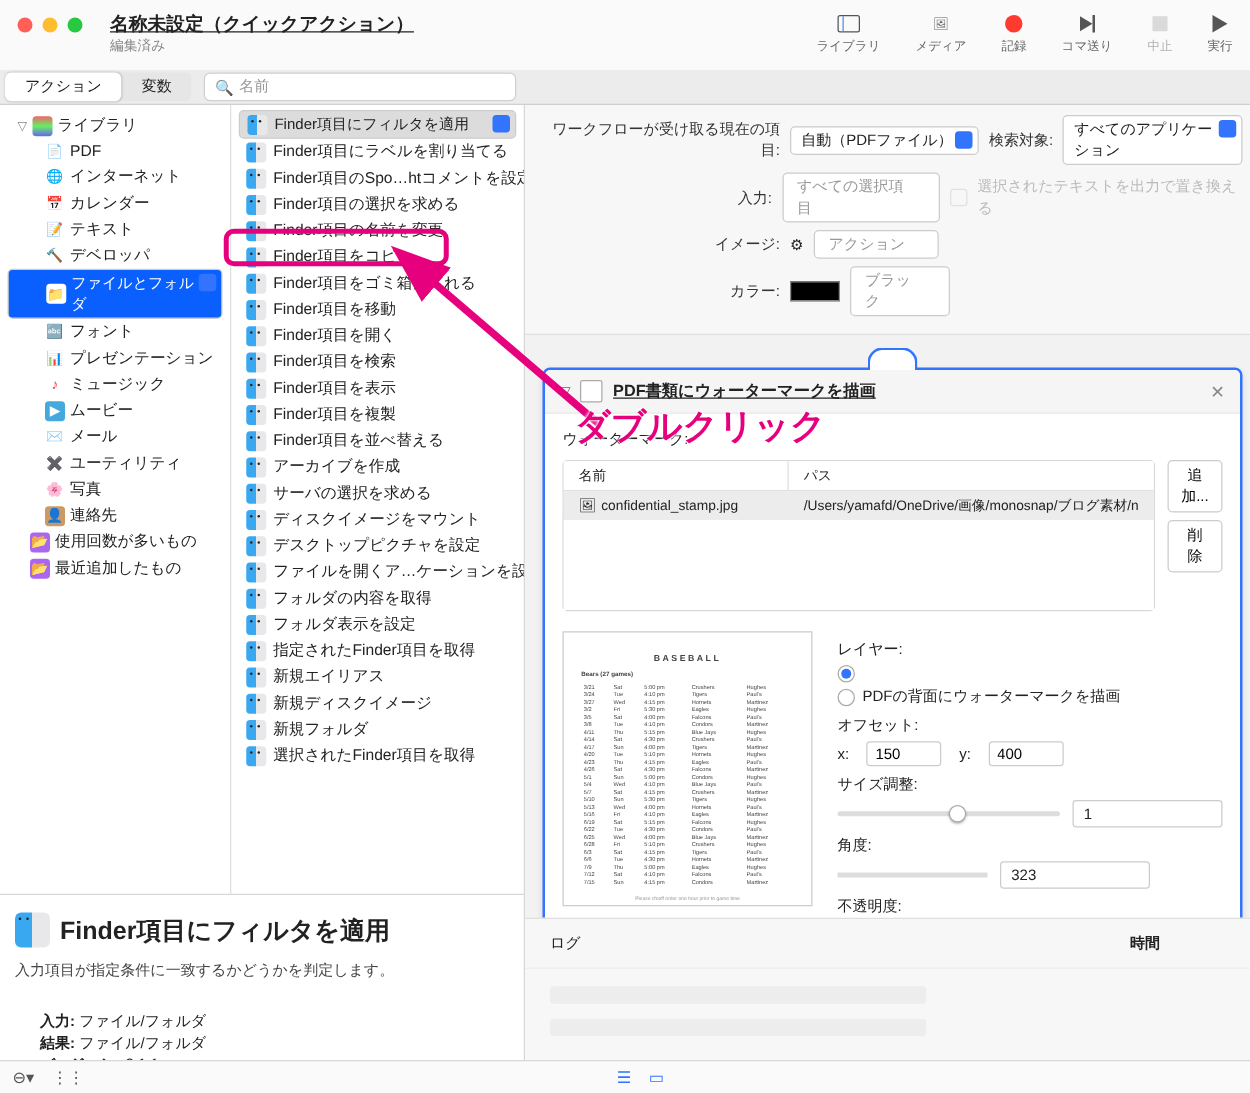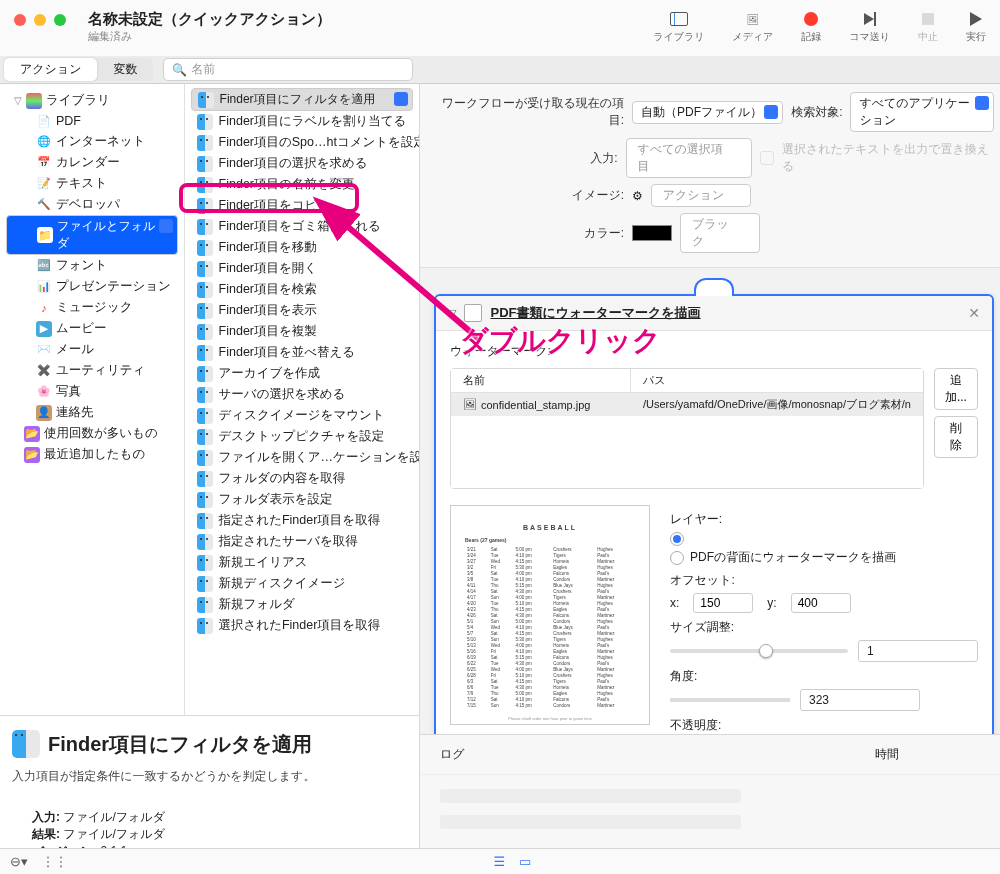--- a/index.html
+++ b/index.html
@@ -2,21 +2,21 @@
 <html><head>
 <meta charset="utf-8">
 <style>
 * { box-sizing: border-box; margin: 0; padding: 0; font-family: -apple-system, "Hiragino Sans", sans-serif; }
 body { background: #f5f5f7; width: 1000px; height: 874px; overflow: hidden; font-size: 13px; color: #222; }
 .titlebar { height: 56px; display: flex; align-items: flex-start; padding: 10px 14px 0 14px; background: #fafafa; }
 .traffic { display: flex; gap: 8px; margin-top: 4px; }
 .dot { width: 12px; height: 12px; border-radius: 50%; }
 .dot.r { background: #ff5f57; } .dot.y { background: #febc2e; } .dot.g { background: #28c840; }
 .titleblk { margin-left: 22px; }
-.title { font-weight: 600; font-size: 15px; }
+.title { font-weight: 600; font-size: 15px; text-decoration: underline; }
 .subtitle { color: #888; font-size: 11px; }
 .toolbar-r { margin-left: auto; display: flex; gap: 28px; align-items: center; }
 .tb-btn { display: flex; flex-direction: column; align-items: center; gap: 2px; color: #666; font-size: 10px; }
 .tb-ico { width: 20px; height: 18px; display: flex; align-items: center; justify-content: center; }
 .rec { width: 14px; height: 14px; border-radius: 50%; background: #ff3b30; }
 .stop { width: 12px; height: 12px; background: #bbb; }
 .play { width: 0; height: 0; border-left: 12px solid #555; border-top: 7px solid transparent; border-bottom: 7px solid transparent; }
 .next { display: flex; align-items: center; } .next .play { border-left-width: 10px; border-top-width: 6px; border-bottom-width: 6px; } .next .bar { width: 2px; height: 14px; background: #555; }
 .sqico { width: 18px; height: 14px; border: 1.5px solid #555; border-radius: 2px; position: relative; }
 .sqico::before { content: ""; position: absolute; left: 3px; top: 0; bottom: 0; width: 1.5px; background: #4a90e2; }
@@ -101,21 +101,21 @@
 .rbtn { width: 14px; height: 14px; border: 1px solid #aaa; border-radius: 50%; display: flex; align-items: center; justify-content: center; }
 .rbtn.on::after { content: ""; width: 8px; height: 8px; background: #3374ff; border-radius: 50%; }
 .ofs { display: flex; gap: 14px; align-items: center; font-size: 12px; }
 .ofs input { width: 60px; border: 1px solid #ccc; border-radius: 3px; padding: 2px 6px; font-size: 12px; }
 .slider-row { display: flex; align-items: center; gap: 10px; }
 .slider { flex: 1; height: 4px; background: #ddd; border-radius: 2px; position: relative; }
 .slider .knob { position: absolute; top: -5px; width: 14px; height: 14px; background: #fff; border: 1px solid #aaa; border-radius: 50%; box-shadow: 0 1px 2px rgba(0,0,0,.3); }
 .valbox { width: 120px; border: 1px solid #ccc; border-radius: 3px; padding: 3px 8px; font-size: 12px; }
 
 .logbar { height: 40px; border-top: 1px solid #d8d8d8; display: flex; align-items: center; background: #f7f7f7; padding: 0 20px; font-size: 12px; }
-.logbar .time { margin-left: auto; margin-right: 89px; }
+.logbar .time { margin-left: auto; margin-right: 60px; font-weight: bold; }
 .loglines { height: 100px; background: #f7f7f7; border-top: 1px solid #eee; padding: 14px 20px; }
 .logline { height: 14px; background: #ededed; border-radius: 3px; margin-bottom: 12px; }
 
 .statusbar { position: absolute; bottom: 0; left: 0; right: 0; height: 26px; border-top: 1px solid #d8d8d8; background: #fafafa; display: flex; align-items: center; padding: 0 10px; gap: 8px; font-size: 13px; color: #555; }
 .statusbar .r { margin-left: 418px; display: flex; gap: 14px; color: #3374ff; }
 </style>
 </head>
 <body>
 
 <div class="titlebar">
@@ -329,24 +329,20 @@
             <span class="finder-ico"></span>
             <span>フォルダの内容を取得</span>
           </div>
           <div class="arow">
             <span class="finder-ico"></span>
             <span>フォルダ表示を設定</span>
           </div>
           <div class="arow">
             <span class="finder-ico"></span>
             <span>指定されたFinder項目を取得</span>
-          </div>
-          <div class="arow">
-            <span class="finder-ico"></span>
-            <span>指定されたサーバを取得</span>
           </div>
           <div class="arow">
             <span class="finder-ico"></span>
             <span>新規エイリアス</span>
           </div>
           <div class="arow">
             <span class="finder-ico"></span>
             <span>新規ディスクイメージ</span>
           </div>
           <div class="arow">

